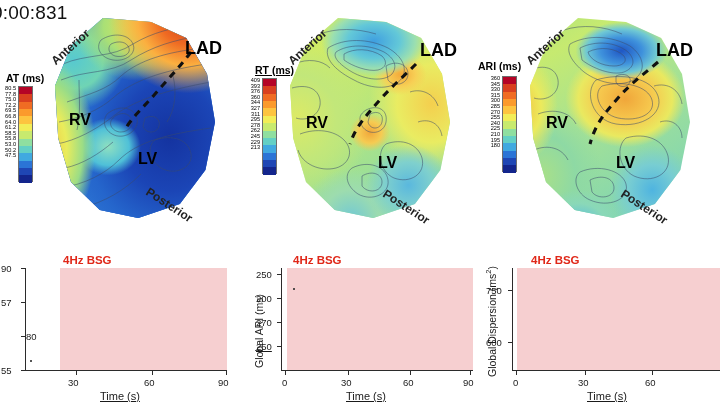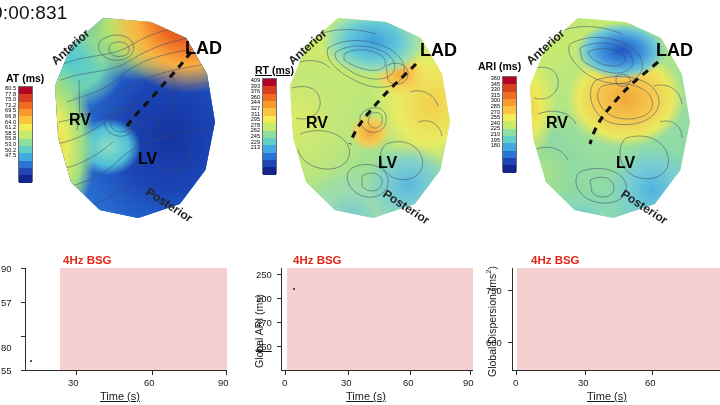--- a/index.html
+++ b/index.html
@@ -286,21 +286,21 @@
   <div class="axis-line" style="left:25px;top:13px;width:1.4px;height:103px;"></div>
   <div class="axis-line" style="left:25px;top:115px;width:202px;height:1.4px;"></div>
 
   <div class="tick" style="left:21px;top:13px;width:4px;height:1.2px;"></div>
   <div class="tick" style="left:21px;top:47px;width:4px;height:1.2px;"></div>
   <div class="tick" style="left:21px;top:81px;width:4px;height:1.2px;"></div>
   <div class="tick" style="left:21px;top:115px;width:4px;height:1.2px;"></div>
 
   <div class="ticklab" style="left:1px;top:8px;">90</div>
   <div class="ticklab" style="left:1px;top:42px;">57</div>
-  <div class="ticklab" style="left:1px;top:87px;">80</div>
+  <div class="ticklab" style="left:1px;top:76px;padding-left:25px;">80</div>
   <div class="ticklab" style="left:1px;top:110px;">55</div>
 
   <div class="tick" style="left:76px;top:116px;width:1.2px;height:4px;"></div>
   <div class="tick" style="left:152px;top:116px;width:1.2px;height:4px;"></div>
   <div class="tick" style="left:226px;top:116px;width:1.2px;height:4px;"></div>
 
   <div class="ticklab" style="left:68px;top:122px;">30</div>
   <div class="ticklab" style="left:144px;top:122px;">60</div>
   <div class="ticklab" style="left:218px;top:122px;">90</div>
 

